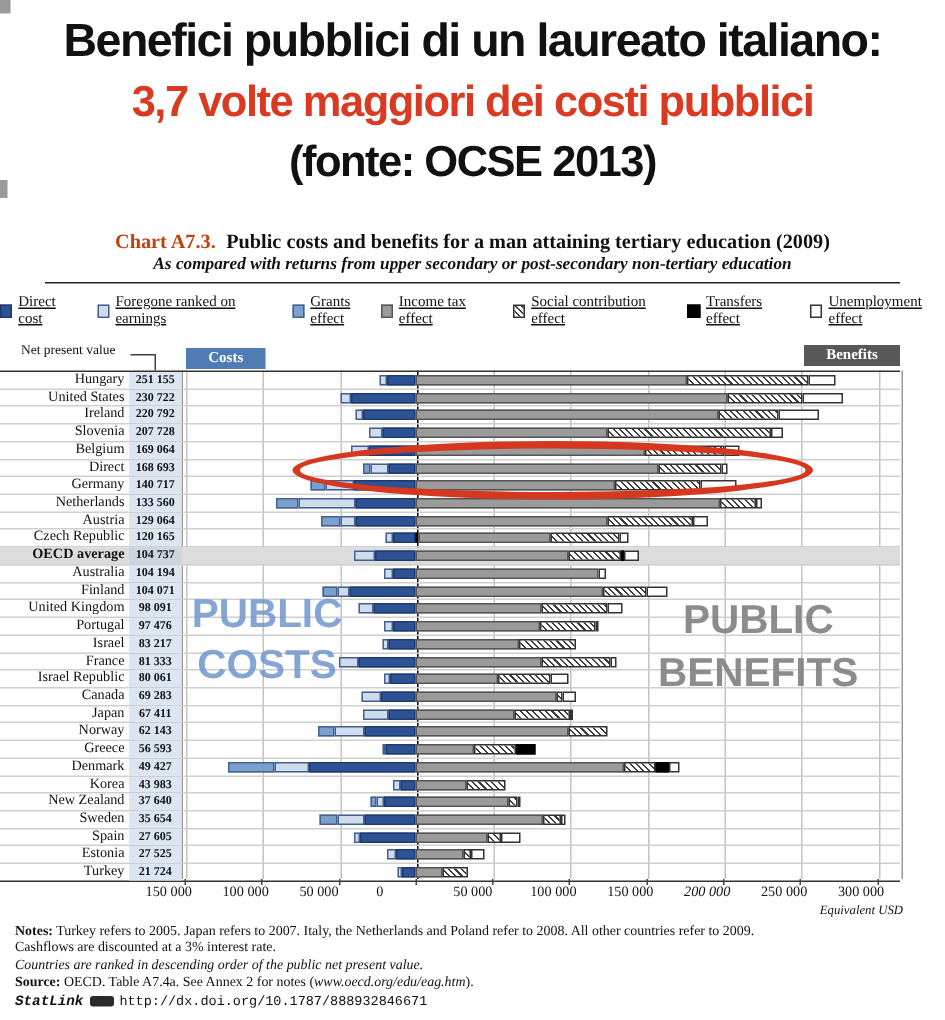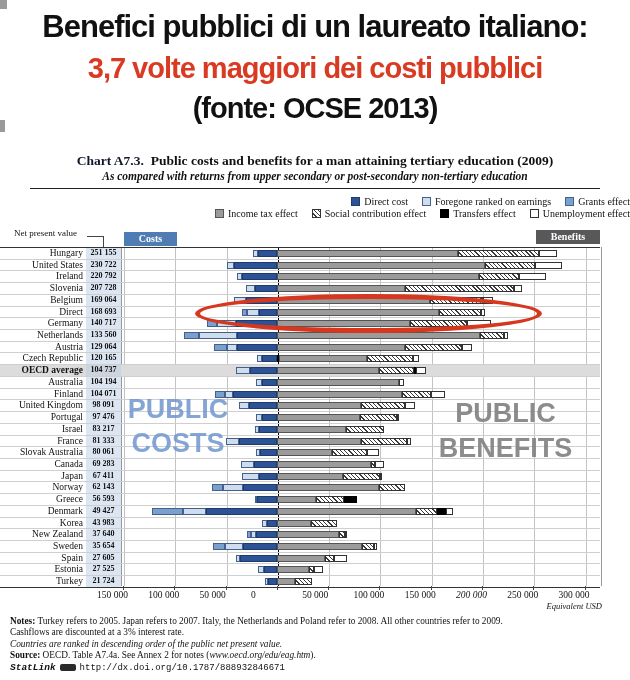--- a/index.html
+++ b/index.html
@@ -7,27 +7,27 @@
         font-family:"Liberation Serif",serif;color:#111;}
   .artifact{position:absolute;background:#9a9a9a;}
   
   #titleblock{position:absolute;top:6px;left:0;width:630px;text-align:center;
               font-family:"Liberation Sans",sans-serif;font-weight:bold;letter-spacing:-1px;}
   #title1{font-size:31px;line-height:42px;color:#111;}
   #title2{font-size:29px;line-height:40px;color:#d93a21;}
   #title3{font-size:29px;line-height:40px;color:#111;}
   
   #fighead{position:absolute;top:153px;left:0;width:630px;text-align:center;font-size:13.5px;font-weight:bold;}
-  #fighead .chartlabel{color:#0f172a;margin-right:7px;}
+  #fighead .chartlabel{color:#c2410c;margin-right:7px;}
   #figsub{position:absolute;top:170px;left:0;width:630px;text-align:center;
           font-size:11.5px;font-weight:bold;font-style:italic;}
   #headrule{position:absolute;top:188px;left:30px;width:570px;border-top:1.5px solid #222;}
   
-  #legend{position:absolute;top:196px;left:0;width:630px;display:flex;flex-direction:column;
-          align-items:flex-end;gap:1px;}
+  #legend{position:absolute;top:196px;left:0;width:630px;display:flex;
+          align-items:flex-end;gap:1px;text-decoration:underline;}
   .legrow{display:flex;gap:14px;}
   .legitem{display:flex;align-items:center;gap:4px;font-size:10px;}
   .sw{width:9px;height:9px;box-sizing:border-box;display:inline-block;}
   .sw-direct{background:#2e5395;border:1px solid #203a6b;}
   .sw-foregone{background:#cfdcec;border:1px solid #44608f;}
   .sw-grants{background:#7aa0cd;border:1px solid #44608f;}
   .sw-income{background:#9b9b9b;border:1px solid #555;}
   .sw-social{background:repeating-linear-gradient(45deg,#fff 0 2px,#3a3a3a 2px 3px);border:1px solid #333;}
   .sw-transfers{background:#000;border:1px solid #000;}
   .sw-unemp{background:#fff;border:1px solid #333;}
@@ -417,21 +417,21 @@
             <div class="seg seg-direct" style="width: 37.9507px;"></div>
           </div>
           <div class="benwrap" style="left: 155.906px;">
             <div class="seg seg-income" style="width: 84.1071px;"></div>
             <div class="seg seg-social" style="width: 46.1563px;"></div>
             <div class="seg seg-unemp" style="width: 4.10278px;"></div>
           </div>
         </div>
       </div>
       <div class="crow">
-        <div class="clabel">Slovak Australia</div>
+        <div class="clabel">Israel Republic</div>
         <div class="cval">80 061</div>
         <div class="cplot">
           <div class="costwrap" style="width: 155.906px;">
             <div class="seg seg-foregone" style="width: 4.10278px;"></div>
             <div class="seg seg-direct" style="width: 16.4111px;"></div>
           </div>
           <div class="benwrap" style="left: 155.906px;">
             <div class="seg seg-income" style="width: 55.3876px;"></div>
             <div class="seg seg-social" style="width: 34.8737px;"></div>
             <div class="seg seg-unemp" style="width: 12.3084px;"></div>

